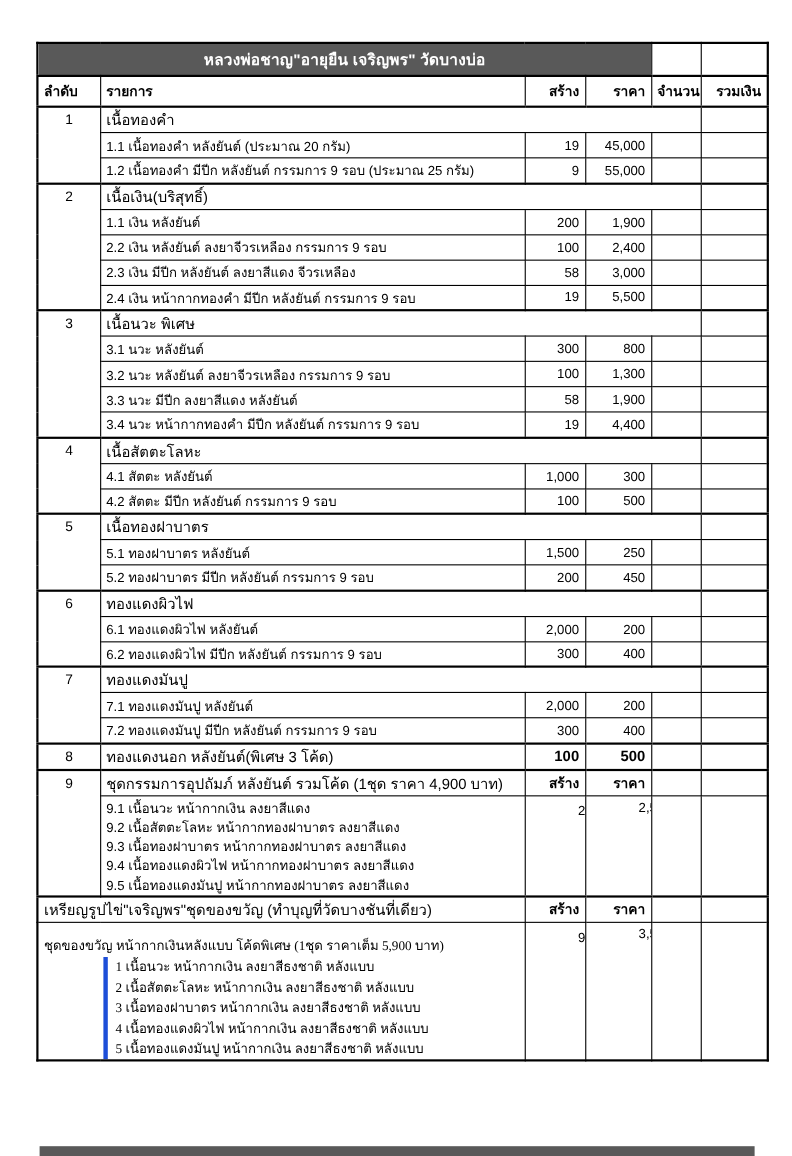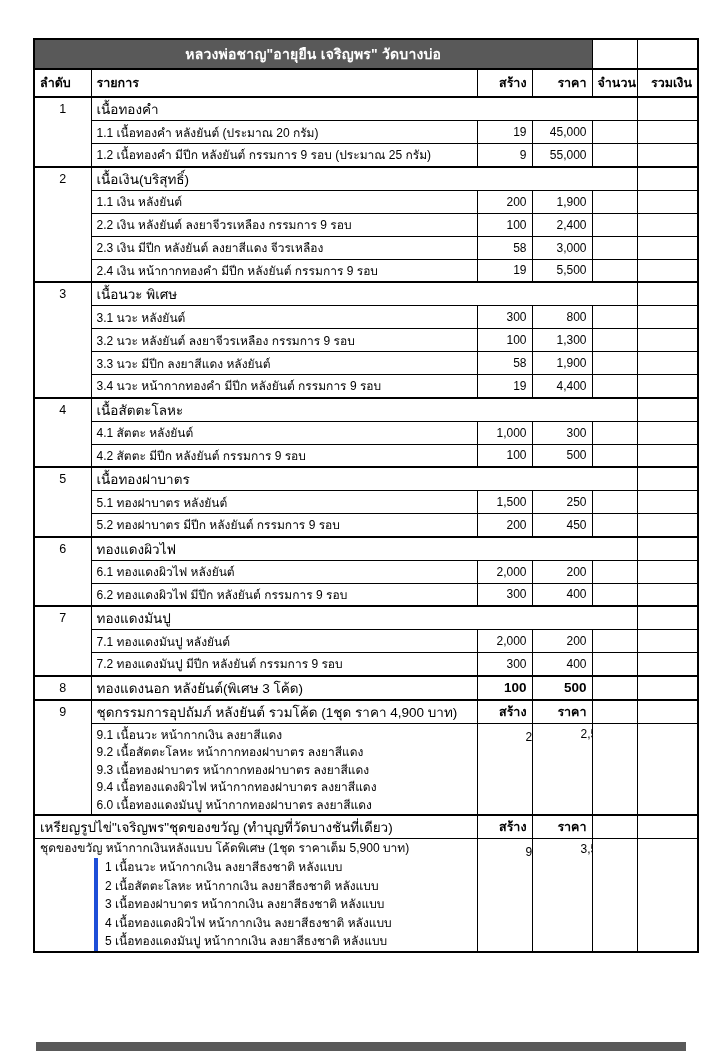--- a/index.html
+++ b/index.html
@@ -29,21 +29,21 @@
   td.num { text-align:right;padding-left:16px; }
   td.bold { font-weight:bold; }
   td.lblright { text-align:right; font-weight:bold; font-size:12.5px; }
 
   td.block { vertical-align:top; white-space:normal; padding-top:3px; }
   .blk-line { line-height:17.5px; white-space:nowrap; }
   td.vtop { vertical-align:top; padding-top:3px;padding-left:48px; }
   td.vtop.center { text-align:center; }
   td.vtop.right { text-align:left;margin-top:26px; }
 
-  td.giftblock { vertical-align:top; white-space:normal; padding-top:0; }
+  td.giftblock { vertical-align:top; white-space:normal; padding-top:12px;font-family:Liberation Serif, serif; }
   .gift-first { line-height:19px; white-space:nowrap; }
   .gift-indent { margin-left:54px; border-left:4px solid #1d4ed8; padding-left:7px; }
   .gift-indent .blk-line { line-height:18.5px; }
 
   .next-page-bar { position:absolute; left:36px; top:1042px; width:650px; height:9px;
                    background:#595959; }
 </style>
 </head>
 <body>
 
@@ -250,21 +250,21 @@
           <td class="lblright">ราคา</td>
           <td></td>
           <td></td>
         </tr>
         <tr>
           <td class="block">
             <div class="blk-line">9.1 เนื้อนวะ หน้ากากเงิน ลงยาสีแดง</div>
             <div class="blk-line">9.2 เนื้อสัตตะโลหะ หน้ากากทองฝาบาตร ลงยาสีแดง</div>
             <div class="blk-line">9.3 เนื้อทองฝาบาตร หน้ากากทองฝาบาตร ลงยาสีแดง</div>
             <div class="blk-line">9.4 เนื้อทองแดงผิวไฟ หน้ากากทองฝาบาตร ลงยาสีแดง</div>
-            <div class="blk-line">6.0 เนื้อทองแดงมันปู หน้ากากทองฝาบาตร ลงยาสีแดง</div>
+            <div class="blk-line">9.5 เนื้อทองแดงมันปู หน้ากากทองฝาบาตร ลงยาสีแดง</div>
           </td>
           <td class="vtop center">200 ชุด</td>
           <td class="vtop right">2,500</td>
           <td></td>
           <td></td>
         </tr>
         <tr class="sec-start">
           <td class="catname" colspan="2">เหรียญรูปไข่"เจริญพร"ชุดของขวัญ (ทำบุญที่วัดบางชันที่เดียว)</td>
           <td class="lblright">สร้าง</td>
           <td class="lblright">ราคา</td>

